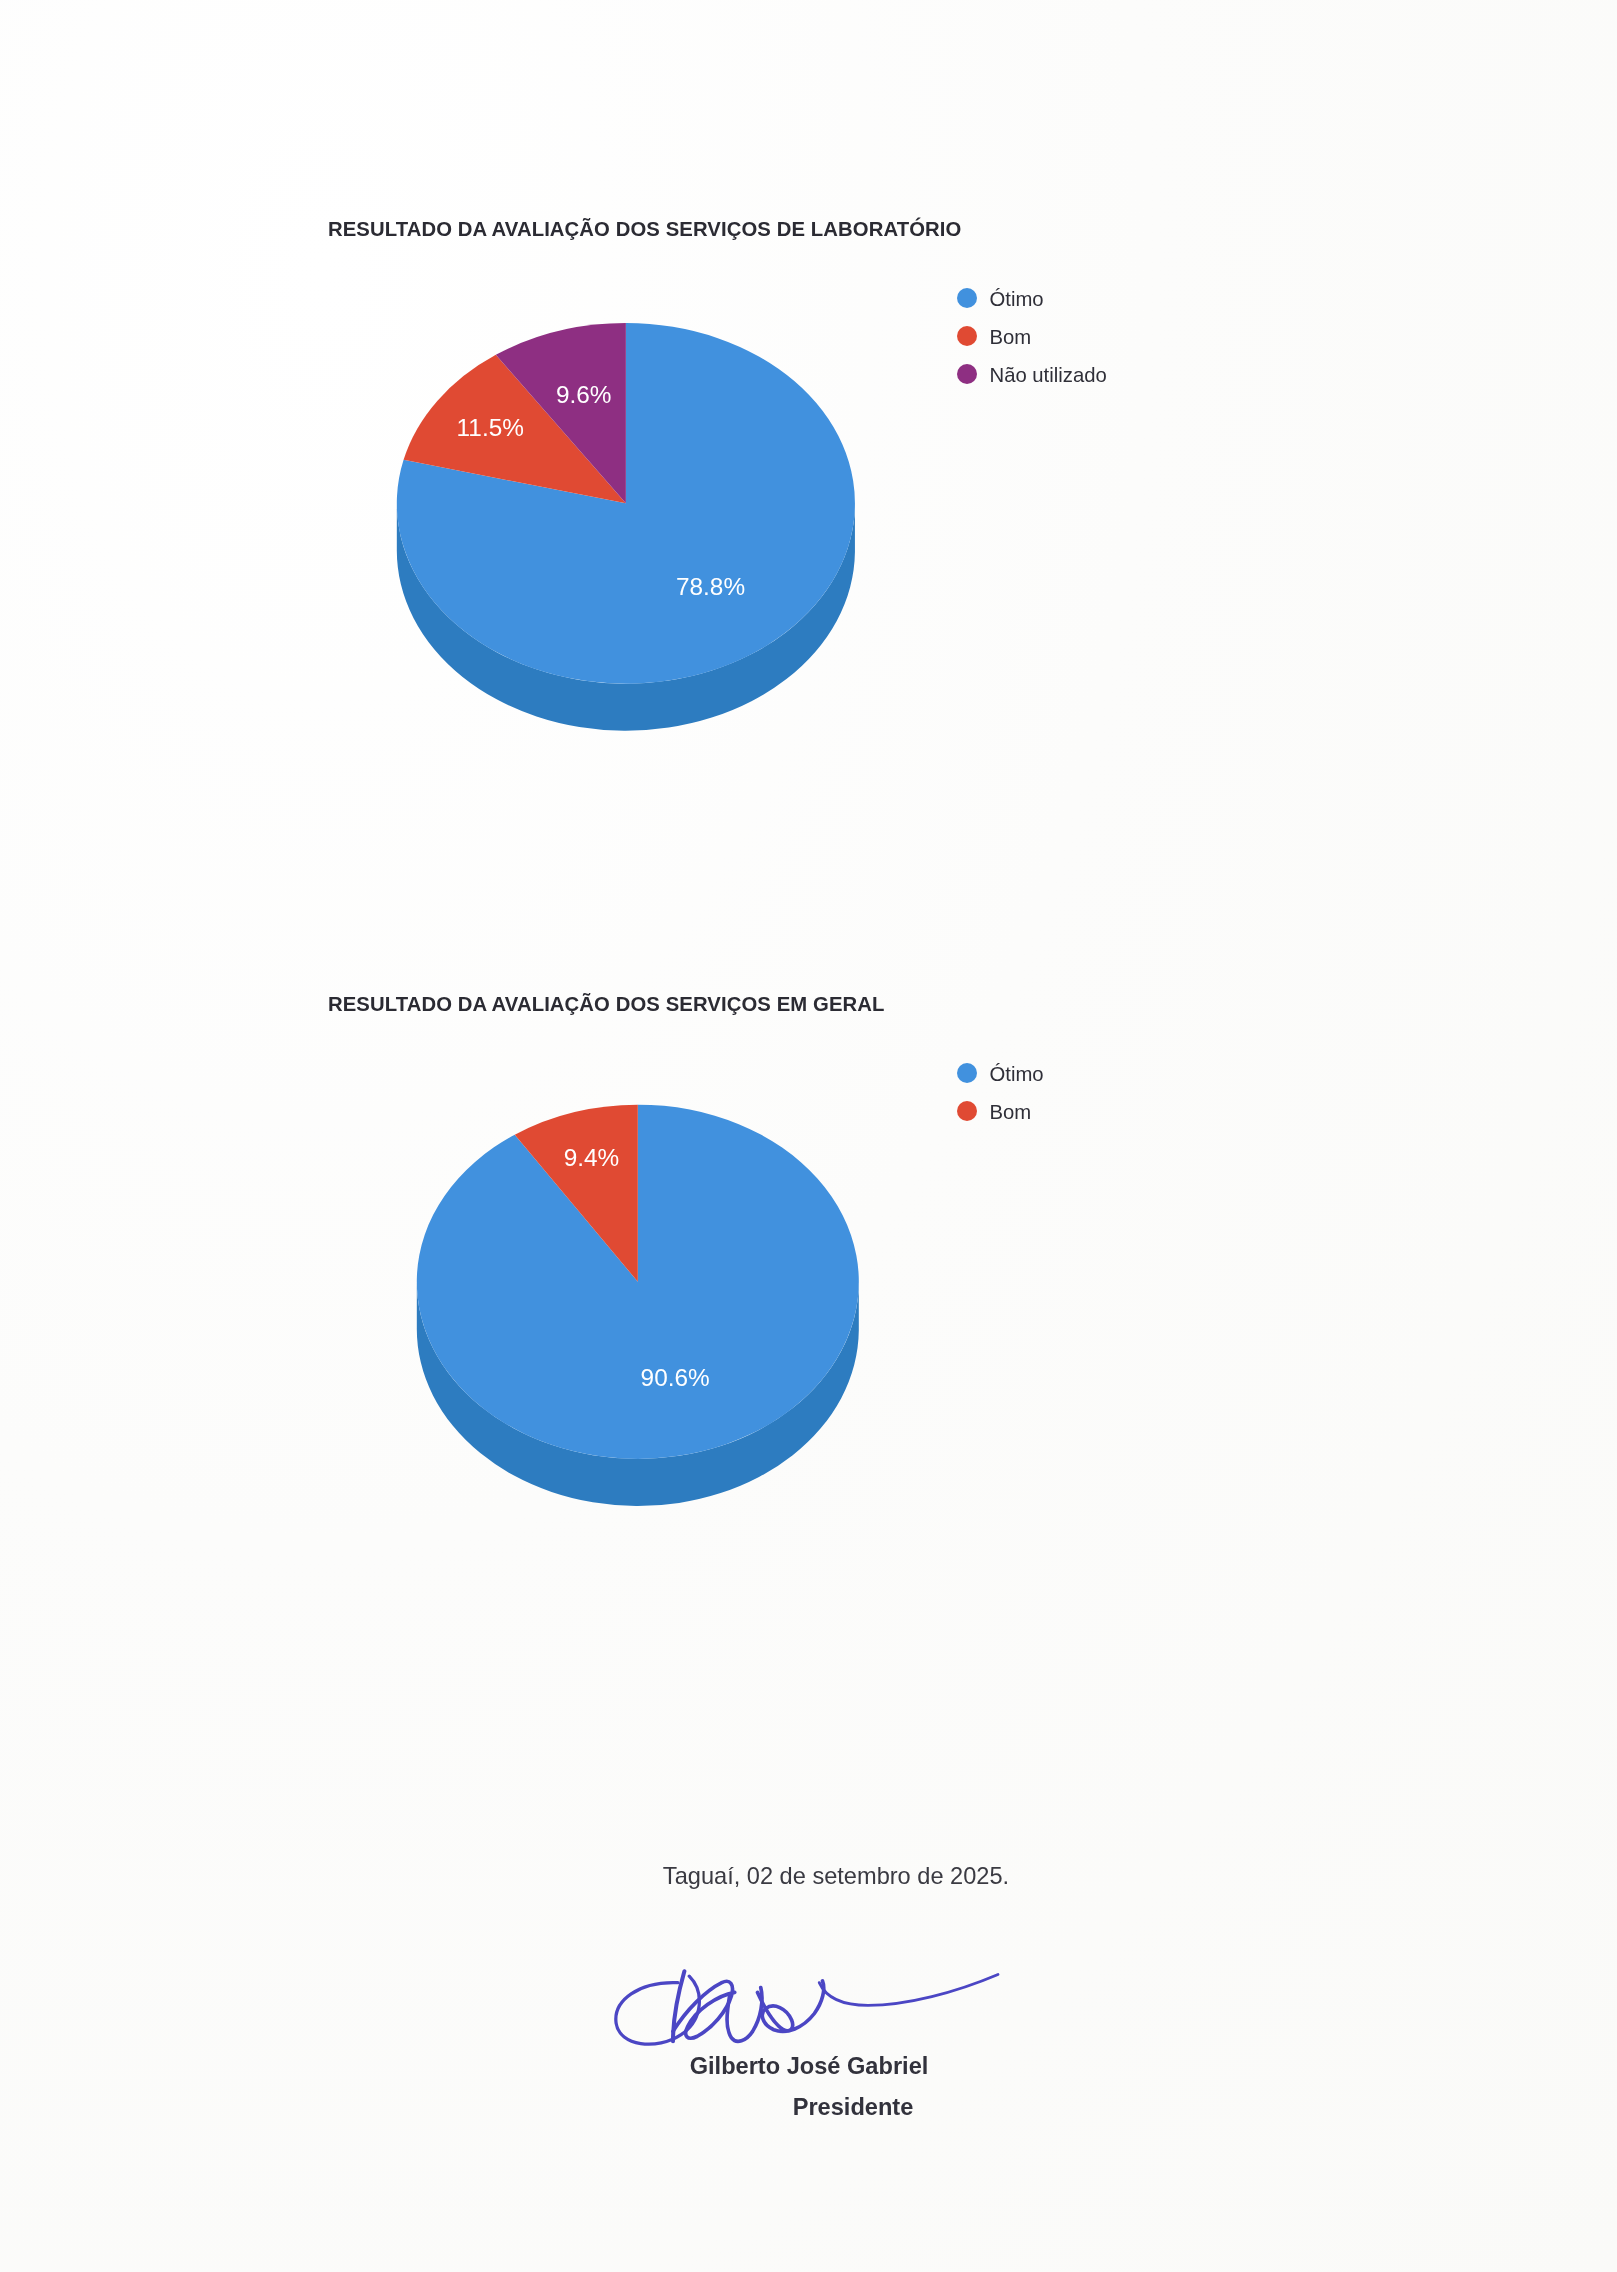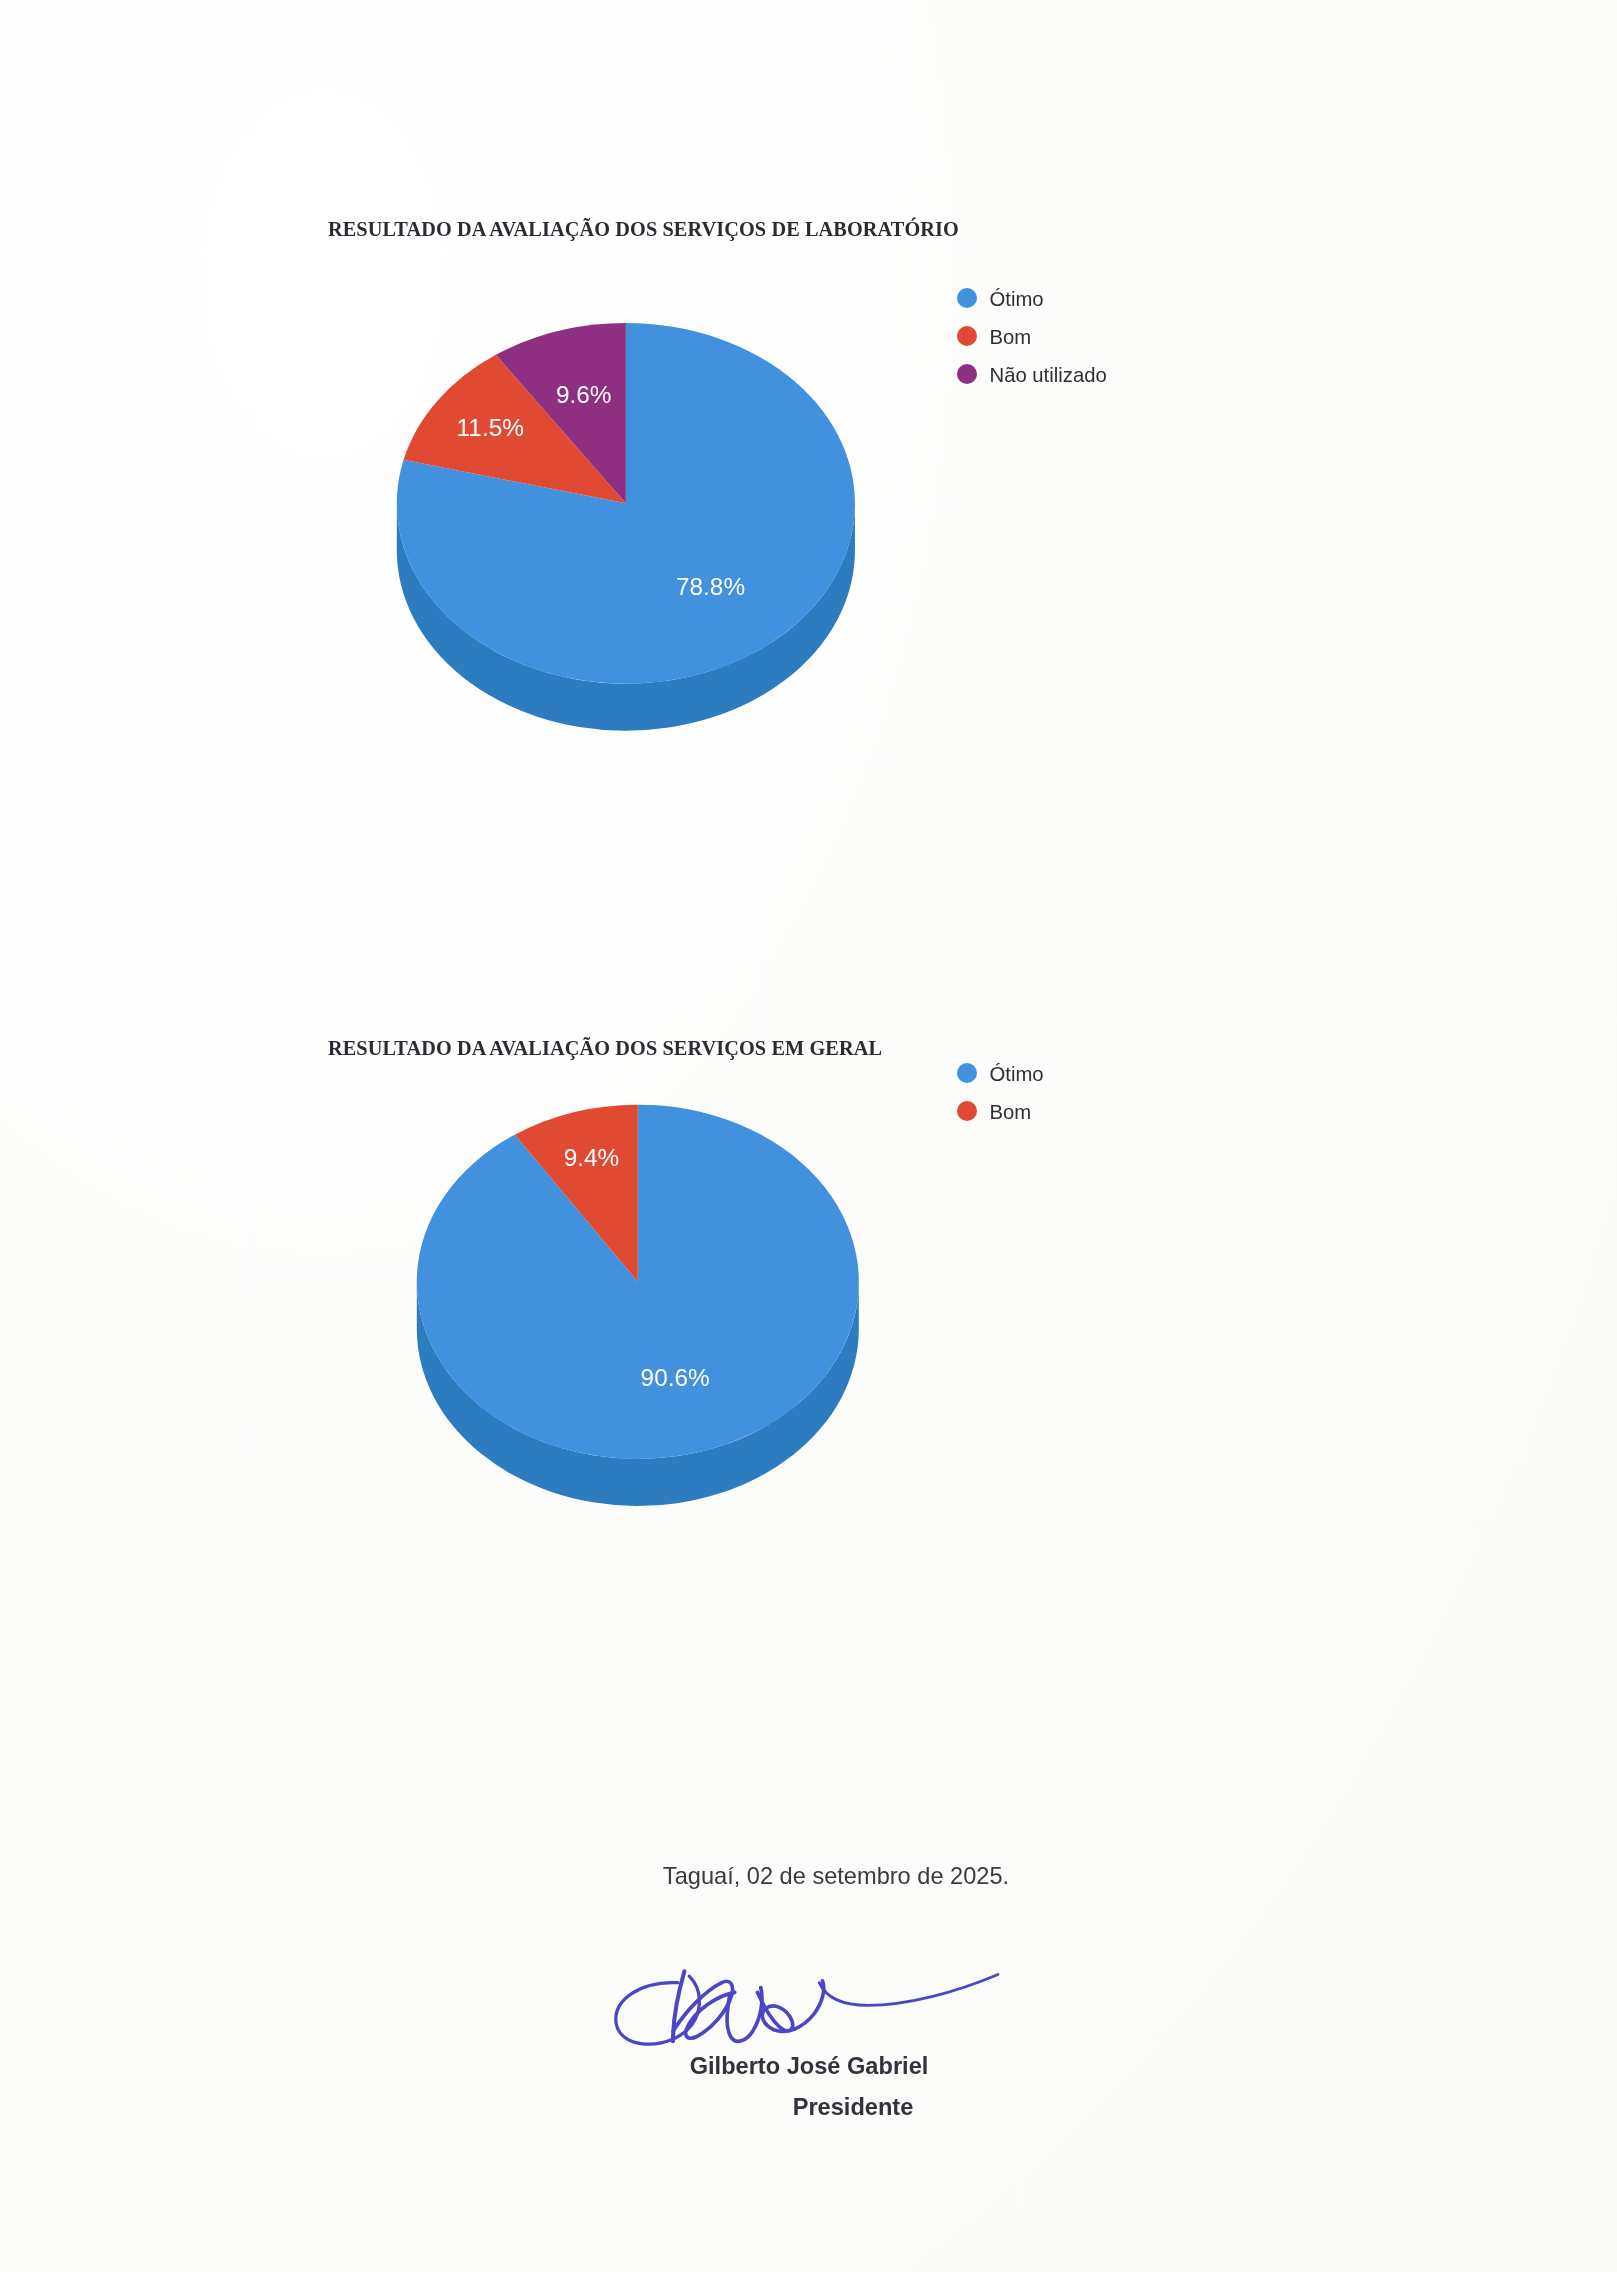--- a/index.html
+++ b/index.html
@@ -25,21 +25,21 @@
   }
 
   .chart-block {
     position: absolute;
     left: 0;
     width: 1618px;
   }
 
   .chart-title {
     position: absolute;
-    font-family: Liberation Serif, serif;
+    font-family: Liberation Sans, sans-serif;
     font-weight: bold;
     font-size: 20.3px;
     letter-spacing: 0.1px;
     color: #2b2b33;
     white-space: nowrap;
   }
 
   .legend {
     position: absolute;
   }
@@ -140,21 +140,21 @@
         <span class="legend-label">Bom</span>
       </div>
       <div class="legend-row">
         <span class="legend-dot" style="background: rgb(142, 47, 130);"></span>
         <span class="legend-label">Não utilizado</span>
       </div>
     </div>
 </div>
 
 <div class="chart-block" id="block-1" style="top:0;">
-  <div class="chart-title" style="left:328px; top:993px;margin-top:44px;">RESULTADO DA AVALIAÇÃO DOS SERVIÇOS EM GERAL</div>
+  <div class="chart-title" style="left:328px; top:993px;">RESULTADO DA AVALIAÇÃO DOS SERVIÇOS EM GERAL</div>
 
   <div class="pie-wrap" id="pie-1" style="left:398px; top:1064px;">
       <svg width="504" height="455" viewBox="0 0 620 560">
         <g>
           <path d="M 566.9884798476573 270.0063724326005 A 272 218 0 0 1 23.007878118233293 266.3408137427604 L 23.007878118233293 324.3408137427604 A 272 218 0 0 0 566.9884798476573 328.0063724326005 Z" fill="#2d7cc0"></path>
         </g>
         <g>
           <path d="M 295 268 L 295 50 A 272 218 0 1 1 143.5298323152127 86.93009397531293 Z" fill="#4191de"></path>
           <path d="M 295 268 L 143.5298323152127 86.93009397531293 A 272 218 0 0 1 294.9999999999997 50 Z" fill="#e04a33"></path>
         </g>

